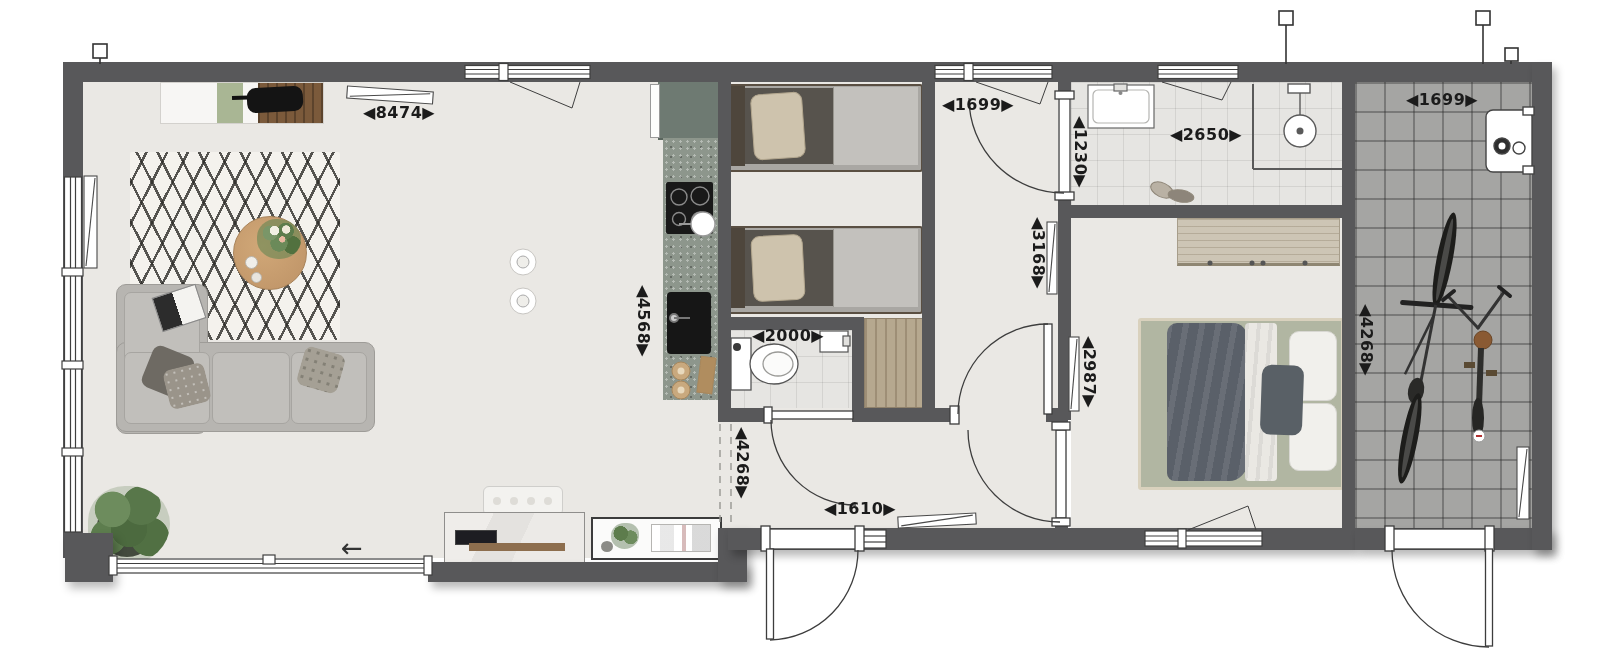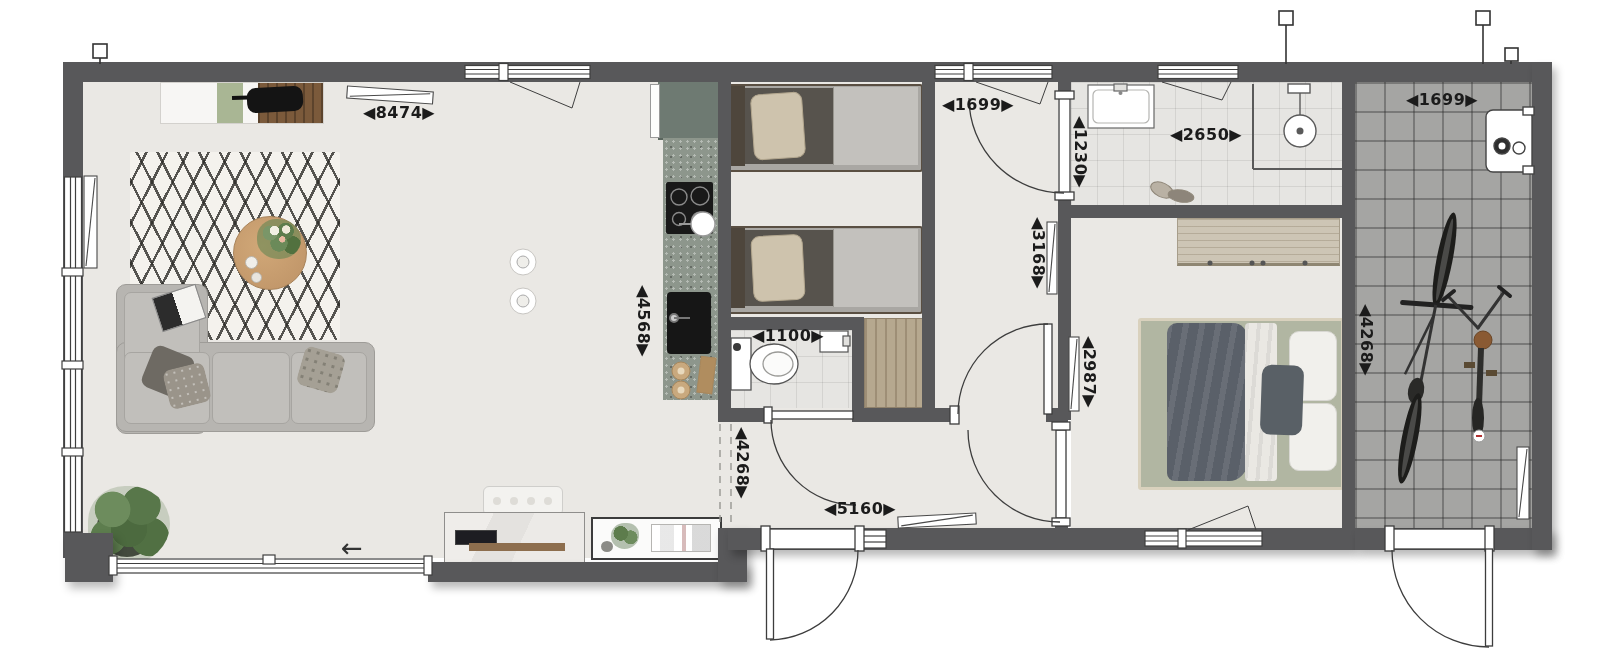--- a/index.html
+++ b/index.html
@@ -384,20 +384,20 @@
   </svg>
 
   <div class="dim" data-name="dim-living-width" style="left:399px;top:113px;">◀8474▶</div>
   <div class="dim v" data-name="dim-kitchen-depth" style="left:643px;top:321px;">◀4568▶</div>
   <div class="dim" data-name="dim-hallway-width" style="left:978px;top:105px;">◀1699▶</div>
   <div class="dim" data-name="dim-bathroom-width" style="left:1206px;top:103px;margin-top:32px;">◀2650▶</div>
   <div class="dim" data-name="dim-storage-width" style="left:1442px;top:100px;">◀1699▶</div>
   <div class="dim v" data-name="dim-bathroom-depth" style="left:1080px;top:152px;">◀1230▶</div>
   <div class="dim v" data-name="dim-hallway-depth" style="left:1038px;top:253px;">◀3168▶</div>
   <div class="dim v" data-name="dim-bedroom-depth" style="left:1089px;top:372px;">◀2987▶</div>
-  <div class="dim" data-name="dim-wc-width" style="left:788px;top:336px;">◀1100▶</div>
-  <div class="dim" data-name="dim-entrance-width" style="left:860px;top:509px;">◀5160▶</div>
+  <div class="dim" data-name="dim-wc-width" style="left:788px;top:336px;">◀2000▶</div>
+  <div class="dim" data-name="dim-entrance-width" style="left:860px;top:509px;">◀1610▶</div>
   <div class="dim v" data-name="dim-living-depth" style="left:742px;top:463px;">◀4268▶</div>
   <div class="dim v" data-name="dim-storage-depth" style="left:1366px;top:340px;">◀4268▶</div>
 
   <div class="arrow-icon" data-name="sliding-direction-arrow-icon" style="left:352px;top:548px;">←</div>
 
 </div>
 
 </body></html>

